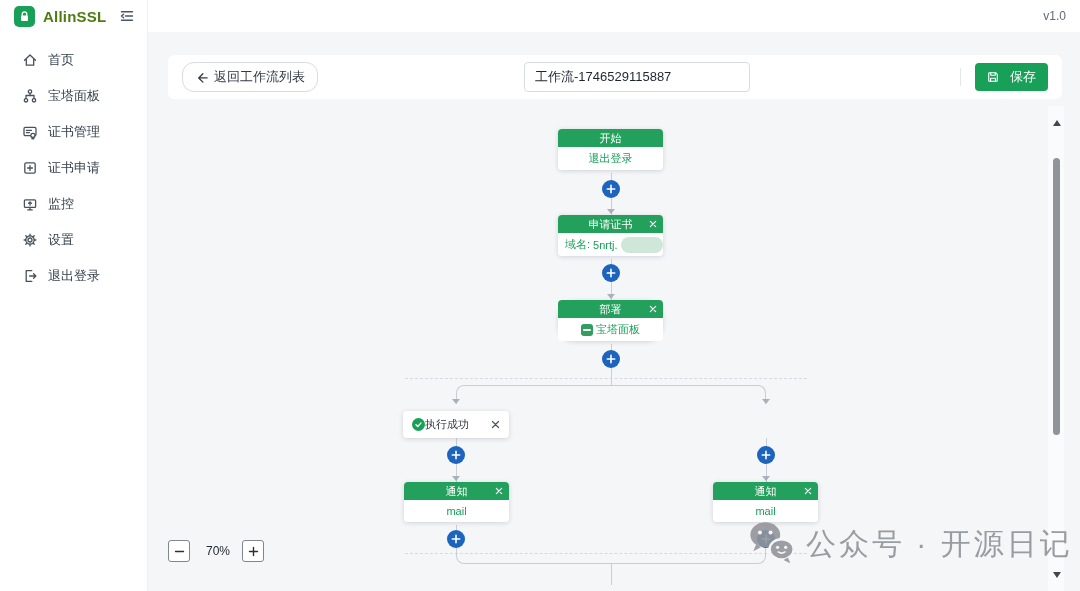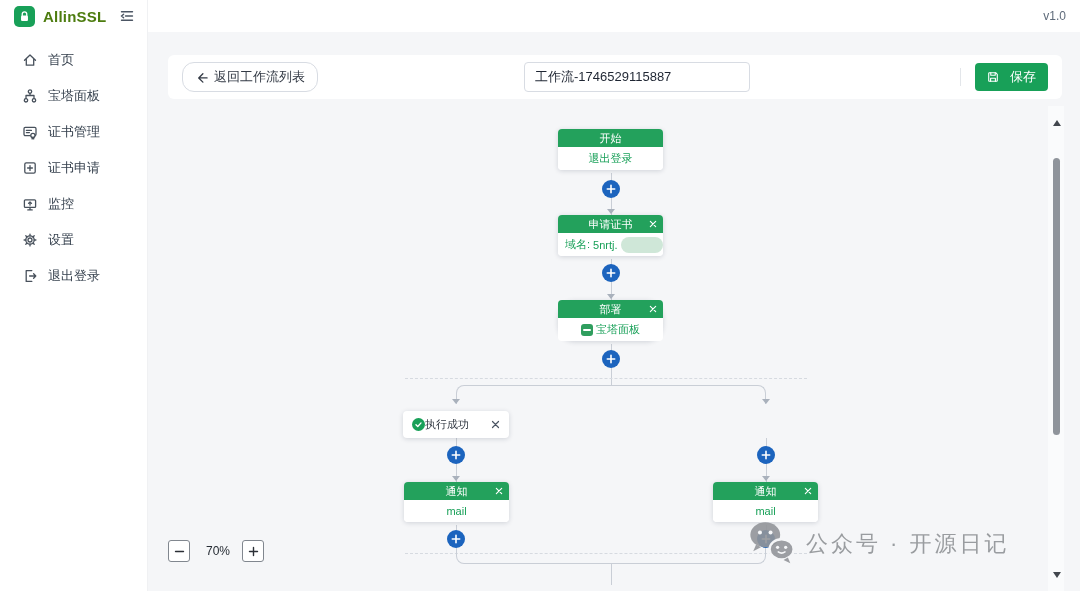--- a/index.html
+++ b/index.html
@@ -81,21 +81,21 @@
 
   
   .zoom-btn { position:absolute; width:22px; height:22px; background:#fff; border:1px solid #81878f;
               border-radius:3px; display:flex; align-items:center; justify-content:center; z-index:9; cursor:pointer; }
   .zoom-label { position:absolute; left:198px; top:544px; width:40px; text-align:center; font-size:12px;
                 color:#252b33; z-index:9; }
 
   
   .watermark { position:absolute; left:746px; top:517px; display:flex; align-items:center; gap:8px;
                z-index:50; pointer-events:none; }
-  .wm-text { font-size:22px; color:rgba(140,143,147,.88); letter-spacing:3px; white-space:nowrap; }
+  .wm-text { font-size:30px; color:rgba(140,143,147,.88); letter-spacing:3px; white-space:nowrap; }
 
   
   .sb-track { position:absolute; left:1048px; top:106px; width:16px; height:485px; background:#fafbfc; z-index:30; }
   .sb-up { position:absolute; left:1053px; top:120px; width:0; height:0; border-left:4px solid transparent;
            border-right:4px solid transparent; border-bottom:6px solid #42474e; z-index:31; cursor:pointer; }
   .sb-thumb { position:absolute; left:1053px; top:158px; width:7px; height:277px; background:#8f949b;
               border-radius:4px; z-index:31; cursor:pointer; }
   .sb-down { position:absolute; left:1053px; top:572px; width:0; height:0; border-left:4px solid transparent;
              border-right:4px solid transparent; border-top:6px solid #42474e; z-index:31; cursor:pointer; }
 </style>

